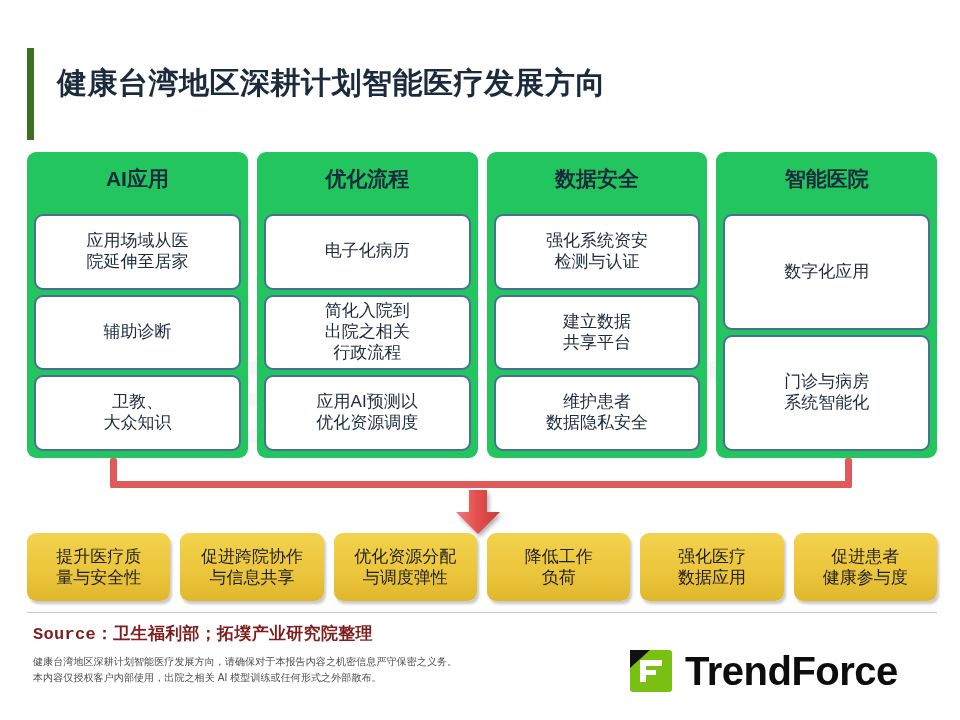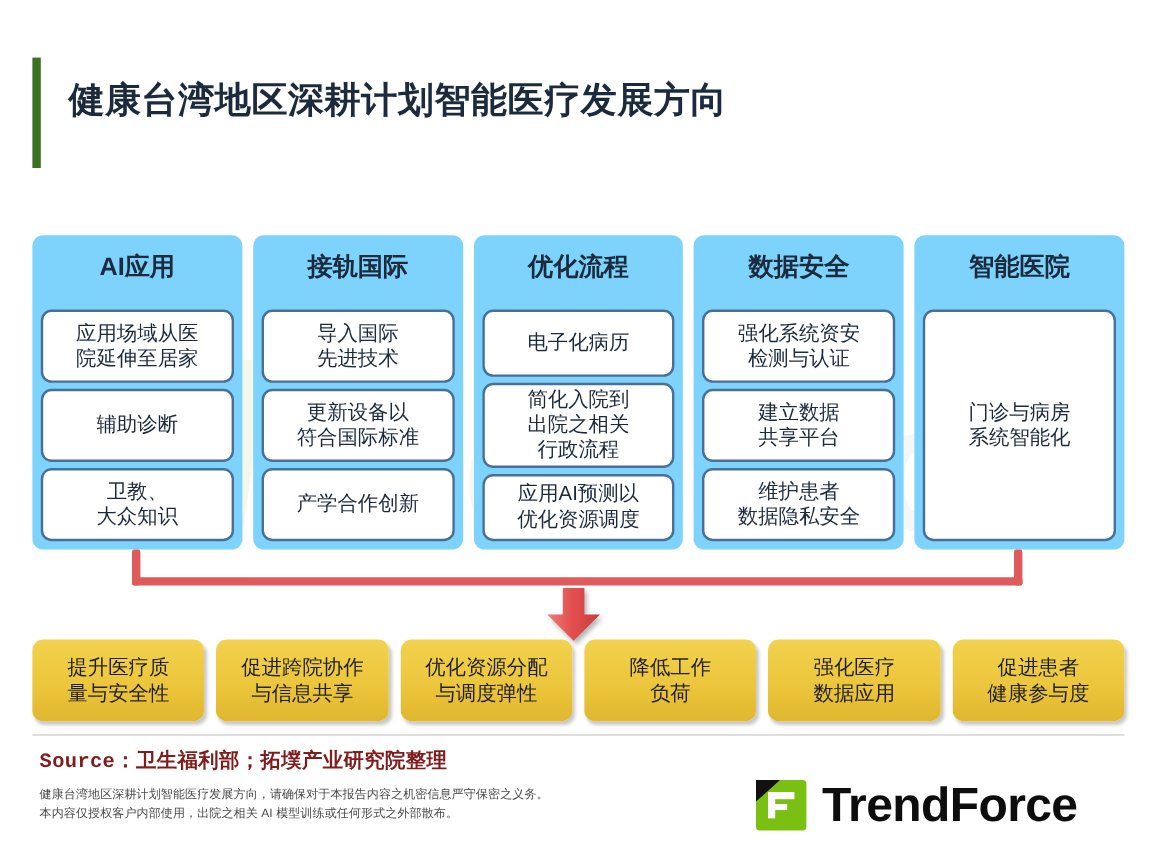--- a/index.html
+++ b/index.html
@@ -44,27 +44,26 @@
   #page-title {
     position: absolute; left: 57px; top: 63px;
     font-size: 30px; font-weight: bold; color: #1b2a3d;
     letter-spacing: 0.5px;
   }
 
   
   #columns { position: absolute; left: 27px; top: 152px; width: 910px; height: 306px; display: flex; gap: 9px; }
   .column {
     flex: 1 1 0;
-    background: #7dd3fc;
+    background: #22c55e;
     border-radius: 9px;
     padding: 7px 7px 7px 7px;
     display: flex;
     flex-direction: column;
     gap: 15px;
-    margin-top: 44px;
   }
   .col-head {
     text-align: center;
     font-size: 21px;
     font-weight: bold;
     color: #1b2a3d;
     line-height: 40px;
     height: 40px;
     flex: 0 0 auto;
   }
@@ -146,30 +145,20 @@
         <div class="col-head">AI应用</div>
         <div class="cards">
           <div class="card">应用场域从医
 院延伸至居家</div>
           <div class="card">辅助诊断</div>
           <div class="card">卫教、
 大众知识</div>
         </div>
       </div>
       <div class="column">
-        <div class="col-head">接轨国际</div>
-        <div class="cards">
-          <div class="card">导入国际
-先进技术</div>
-          <div class="card">更新设备以
-符合国际标准</div>
-          <div class="card">产学合作创新</div>
-        </div>
-      </div>
-      <div class="column">
         <div class="col-head">优化流程</div>
         <div class="cards">
           <div class="card">电子化病历</div>
           <div class="card">简化入院到
 出院之相关
 行政流程</div>
           <div class="card">应用AI预测以
 优化资源调度</div>
         </div>
       </div>
@@ -180,20 +169,21 @@
 检测与认证</div>
           <div class="card">建立数据
 共享平台</div>
           <div class="card">维护患者
 数据隐私安全</div>
         </div>
       </div>
       <div class="column">
         <div class="col-head">智能医院</div>
         <div class="cards">
+          <div class="card">数字化应用</div>
           <div class="card">门诊与病房
 系统智能化</div>
         </div>
       </div>
     </div>
 
   <div id="connector">
     <div id="conn-left"></div>
     <div id="conn-right"></div>
     <div id="conn-bot"></div>

